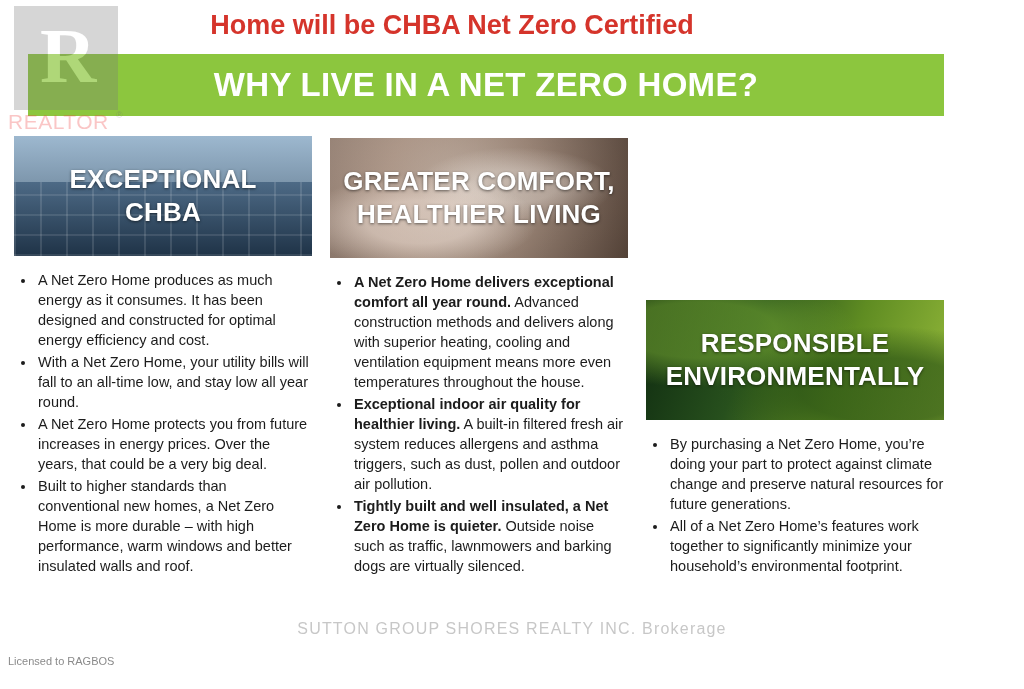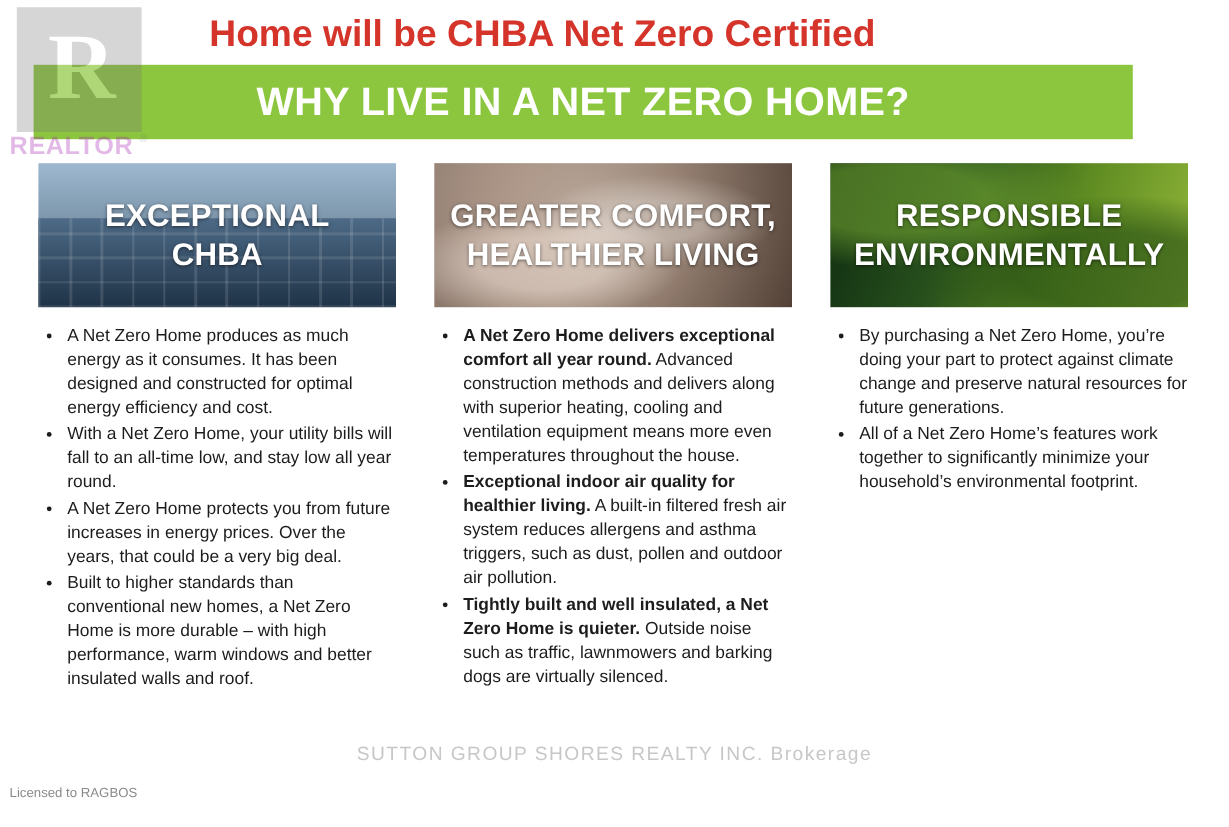--- a/index.html
+++ b/index.html
@@ -38,38 +38,38 @@
     font-size: 78px;
     font-weight: bold;
     color: #ffffff;
     line-height: 80px;
   }
   .realtor-word {
     position: absolute;
     left: 2px; top: 104px;
     font-size: 21px;
     letter-spacing: 0.5px;
-    font-weight: bold;
-    color: #a21caf;
+    font-weight: normal;
+    color: #ef4444;
     font-family: "Liberation Sans", sans-serif;
   }
   .realtor-reg {
     position: absolute;
     left: 110px; top: 104px;
     font-size: 9px;
     color: #6e6e6e;
   }
 
   
   .headline {
     position: absolute;
     top: 10px; left: 0; width: 904px;
     text-align: center;
     color: #d5342b;
-    font-size: 31px;
+    font-size: 27px;
     font-weight: bold;
     font-family: "Liberation Sans", sans-serif;
     z-index: 3;
   }
 
   
   .green-banner {
     position: absolute;
     left: 16px; top: 54px;
     width: 916px; height: 62px;
@@ -83,24 +83,25 @@
   .green-banner span {
     color: #ffffff;
     font-size: 33px;
     font-weight: bold;
     letter-spacing: 0.3px;
   }
 
   
   .cols {
     position: absolute;
-    left: 32px; top: 136px;
+    left: 14px; top: 136px;
     width: 930px;
     display: flex;
-    gap: 32px;
+    gap: 18px;
+    align-items: flex-end;
   }
   .col { width: 298px; }
 
   .card {
     position: relative;
     width: 298px; height: 120px;
     overflow: hidden;
   }
   .card .caption {
     position: absolute;

